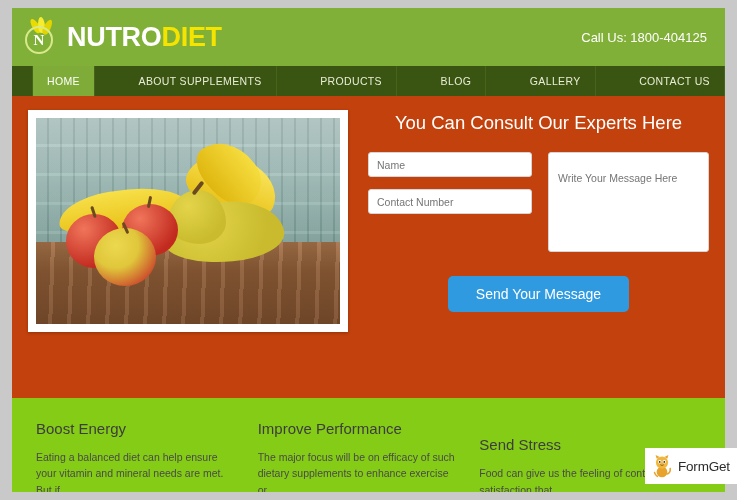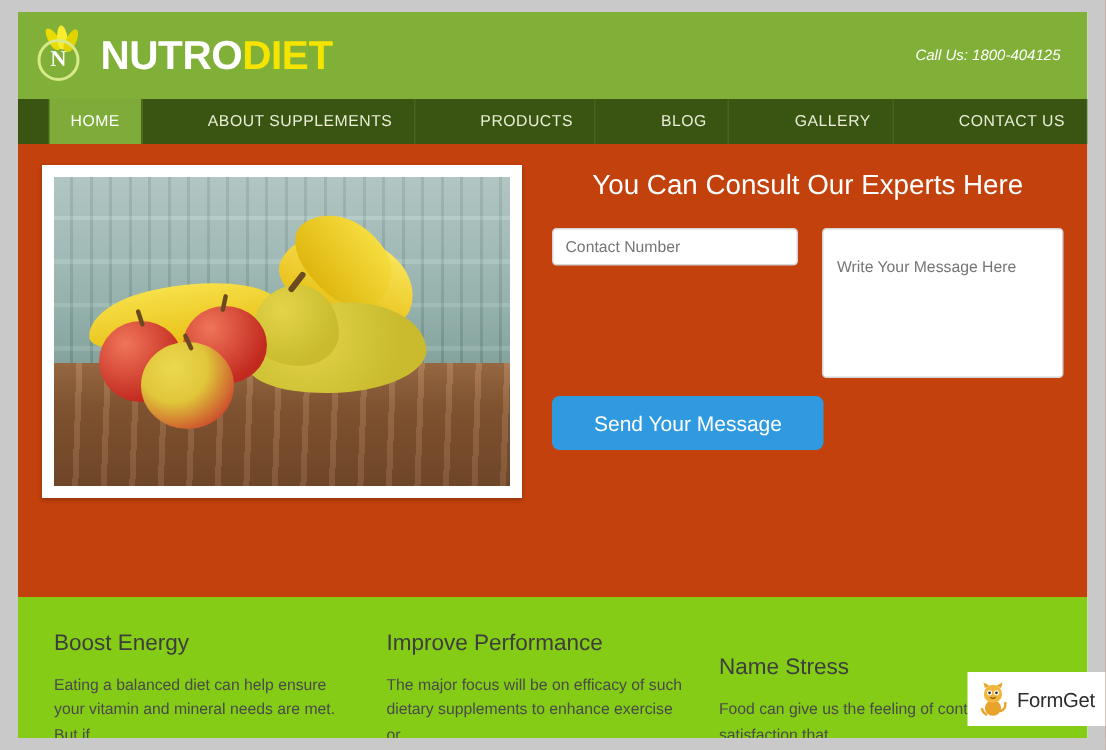--- a/index.html
+++ b/index.html
@@ -87,23 +87,22 @@
     font-weight: bold;
     letter-spacing: -0.3px;
     line-height: 1;
     white-space: nowrap;
   }
   .brand-text .w1 { color: #ffffff; }
   .brand-text .w2 { color: #f5e400; }
 
   .call-us {
     color: #ffffff;
-    font-size: 10px;
+    font-size: 13px;
     white-space: nowrap;
-    font-style: italic;
   }
 
   
   .nav {
     height: 30px;
     background: #3a5511;
     display: flex;
     align-items: stretch;
     padding-left: 20px;
     justify-content: space-between;
@@ -231,21 +230,21 @@
     background: #ffffff;
     border: 1px solid #d6d6d6;
     border-radius: 3px;
     padding: 19px 9px;
     font-size: 10.5px;
     color: #8a8a8a;
     font-family: "Liberation Sans", sans-serif;
     resize: none;
     outline: none;
   }
-  .submit-row { display: flex; justify-content: flex-start; margin-top: 12px; }
+  .submit-row { display: flex; justify-content: center; margin-top: 24px; }
   .submit-btn {
     background: #2f9ae0;
     color: #ffffff;
     border: none;
     border-radius: 5px;
     padding: 0 28px;
     height: 36px;
     font-size: 14px;
     font-family: "Liberation Sans", sans-serif;
     cursor: pointer;
@@ -354,20 +353,21 @@
           <div class="stem" style="left:88px; top:104px; transform:rotate(-25deg);"></div>
           <div class="stem" style="left:160px; top:62px; width:4px; height:16px; transform:rotate(38deg);"></div>
         </div>
       </div>
 
       <div class="form-col">
         <div class="form-title">You Can Consult Our Experts Here</div>
 
         <div class="form-grid">
           <div class="fields">
+            <input class="fld" type="text" placeholder="Name" style="">
             <input class="fld" type="text" placeholder="Contact Number" style="">
           </div>
           <textarea class="msg" placeholder="Write Your Message Here" style=""></textarea>
         </div>
 
         <div class="submit-row">
           <button class="submit-btn">Send Your Message</button>
         </div>
       </div>
     </div>
@@ -375,21 +375,21 @@
     <div class="features">
       <div class="feature">
         <h3>Boost Energy</h3>
         <p>Eating a balanced diet can help ensure your vitamin and mineral needs are met. But if</p>
       </div>
       <div class="feature">
         <h3>Improve Performance</h3>
         <p>The major focus will be on efficacy of such dietary supplements to enhance exercise or</p>
       </div>
       <div class="feature">
-        <h3>Name Stress</h3>
+        <h3>Send Stress</h3>
         <p>Food can give us the feeling of control and satisfaction that</p>
       </div>
     </div>
 
   </div>
 
   <div class="watermark">
     <div class="wm-cat">
       <svg width="22" height="24" viewBox="0 0 22 24">
         <ellipse cx="11" cy="18" rx="5.4" ry="5.2" fill="#e8a32c"></ellipse>

